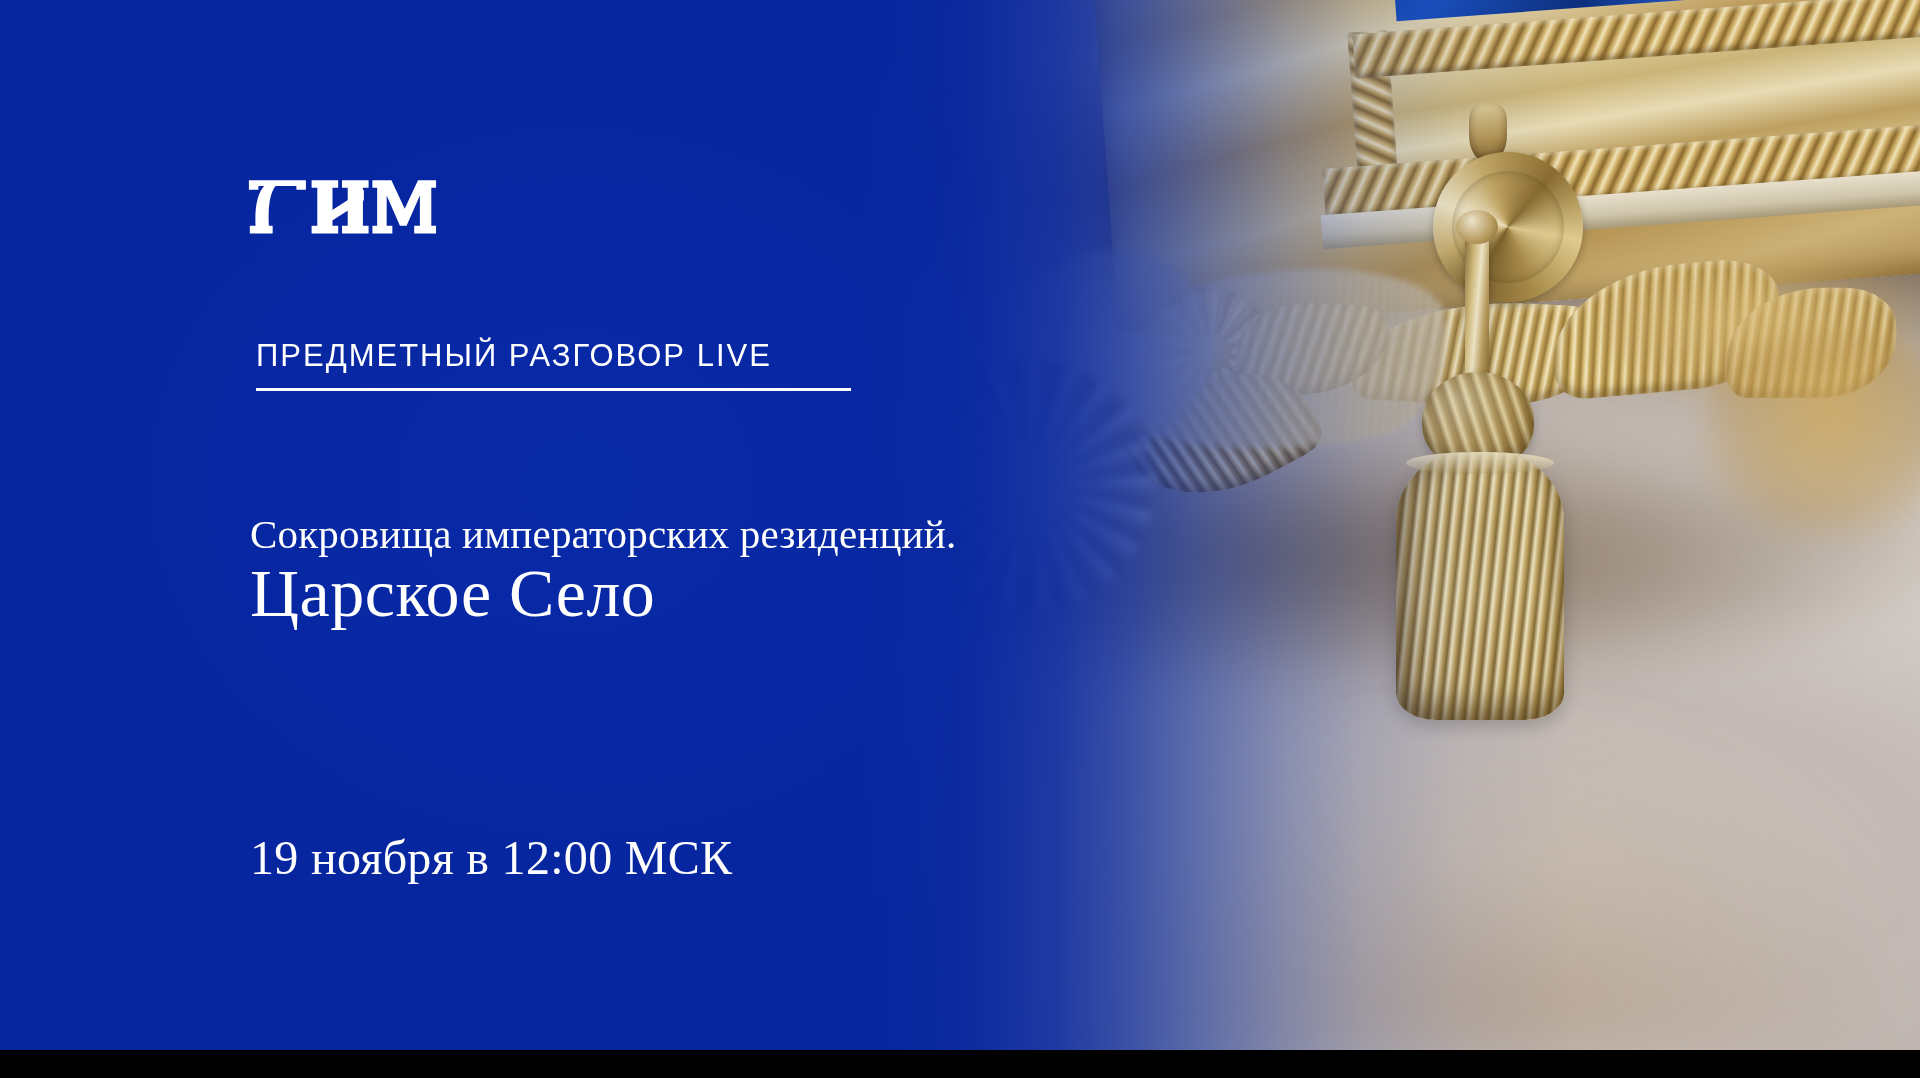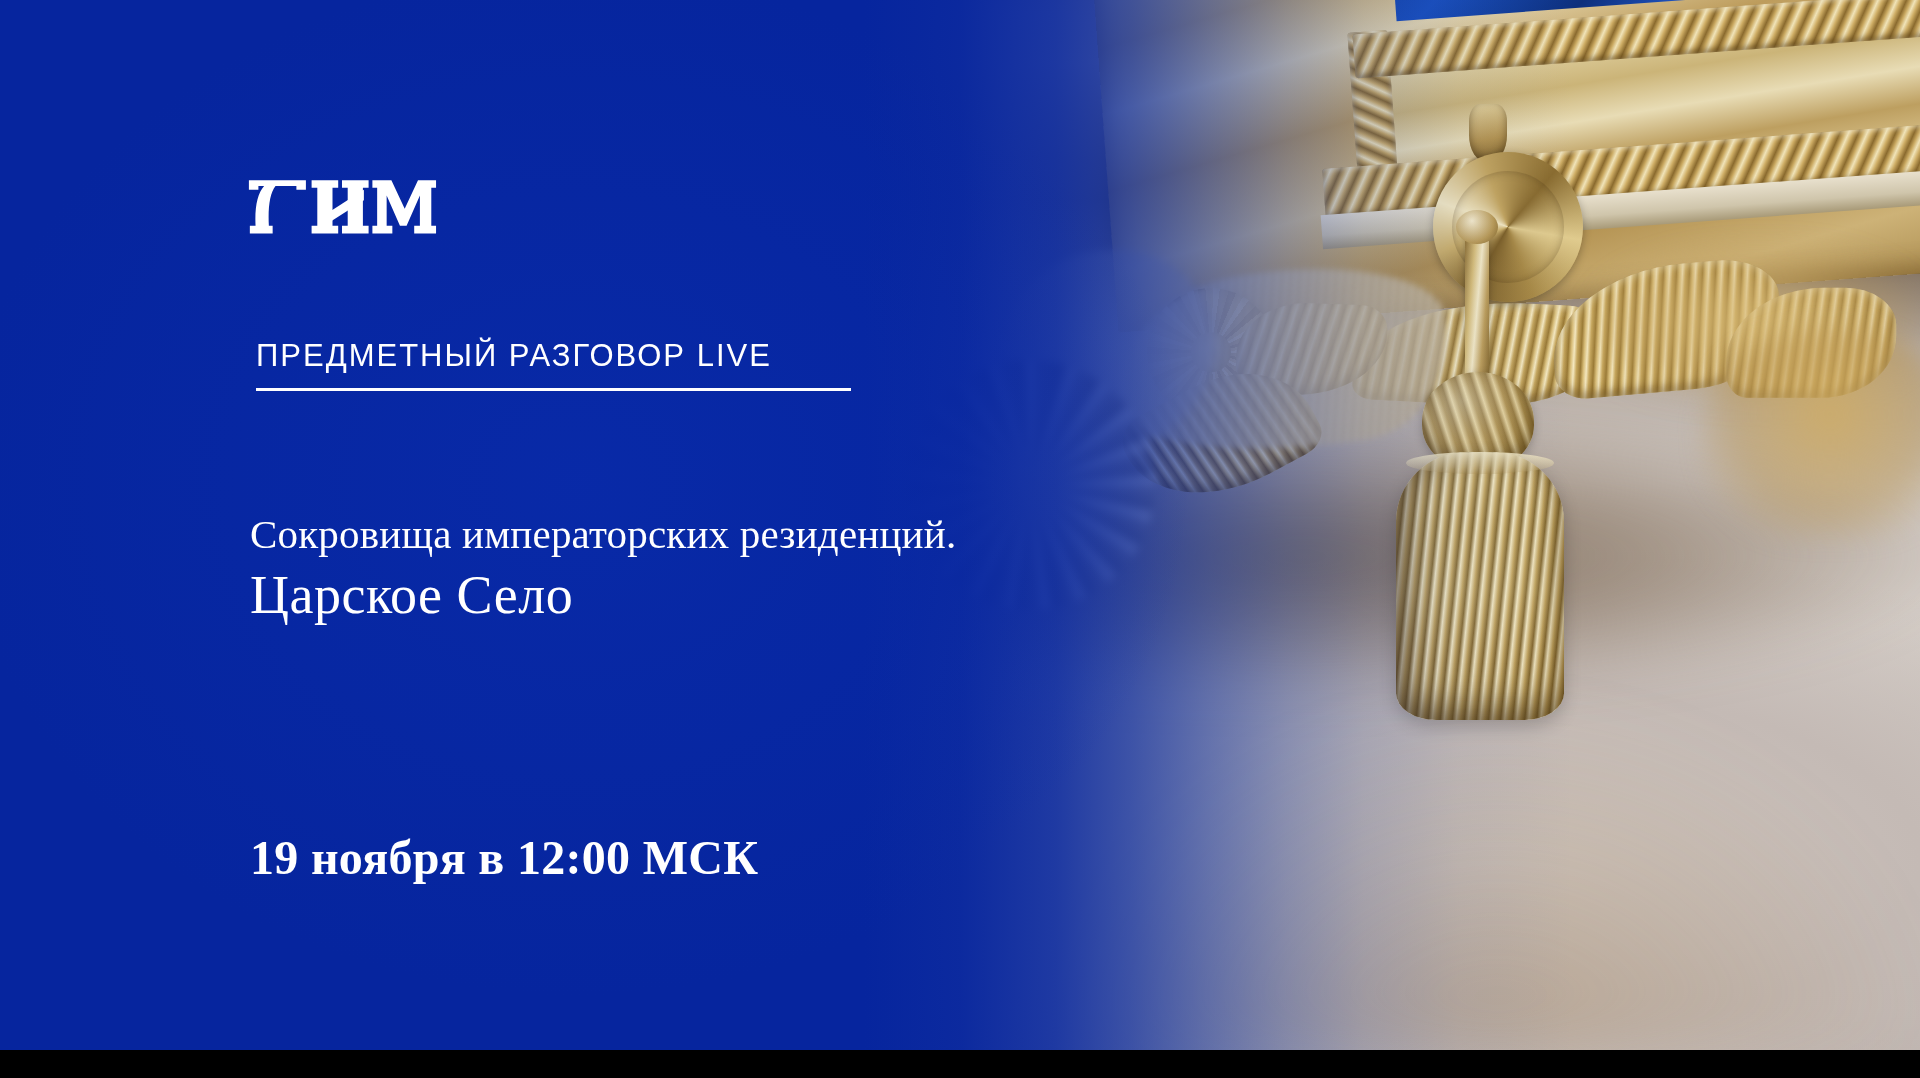--- a/index.html
+++ b/index.html
@@ -441,36 +441,36 @@
   }
   .headline .line1 {
     display: block;
     font-size: 41px;
     font-weight: 400;
     letter-spacing: .2px;
     white-space: nowrap;
   }
   .headline .line2 {
     display: block;
-    margin-top: 10px;
-    font-size: 54px;
+    margin-top: 0;
+    font-size: 68px;
     font-weight: 400;
     letter-spacing: .5px;
     white-space: nowrap;
   }
 
   .datetime {
     position: absolute;
     left: 250px;
     top: 830px;
     margin: 0;
     color: #ffffff;
     font-family: "Liberation Serif", "DejaVu Serif", serif;
     font-size: 48px;
-    font-weight: 700;
+    font-weight: 400;
     letter-spacing: .3px;
     white-space: nowrap;
   }
 </style>
 </head>
 <body>
 
 <div class="poster">
 
   <div class="photo">

